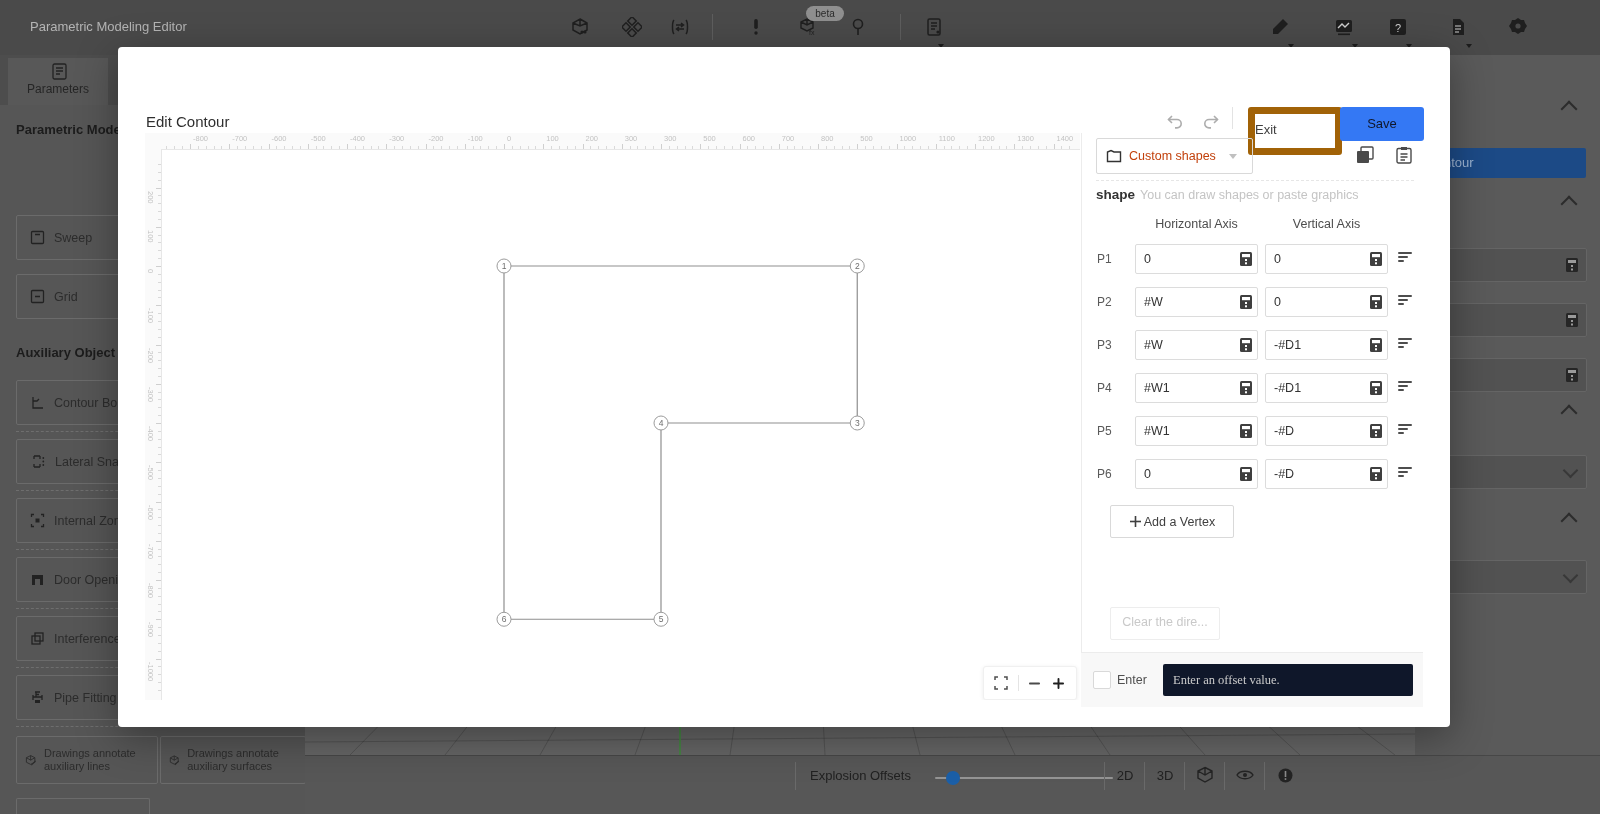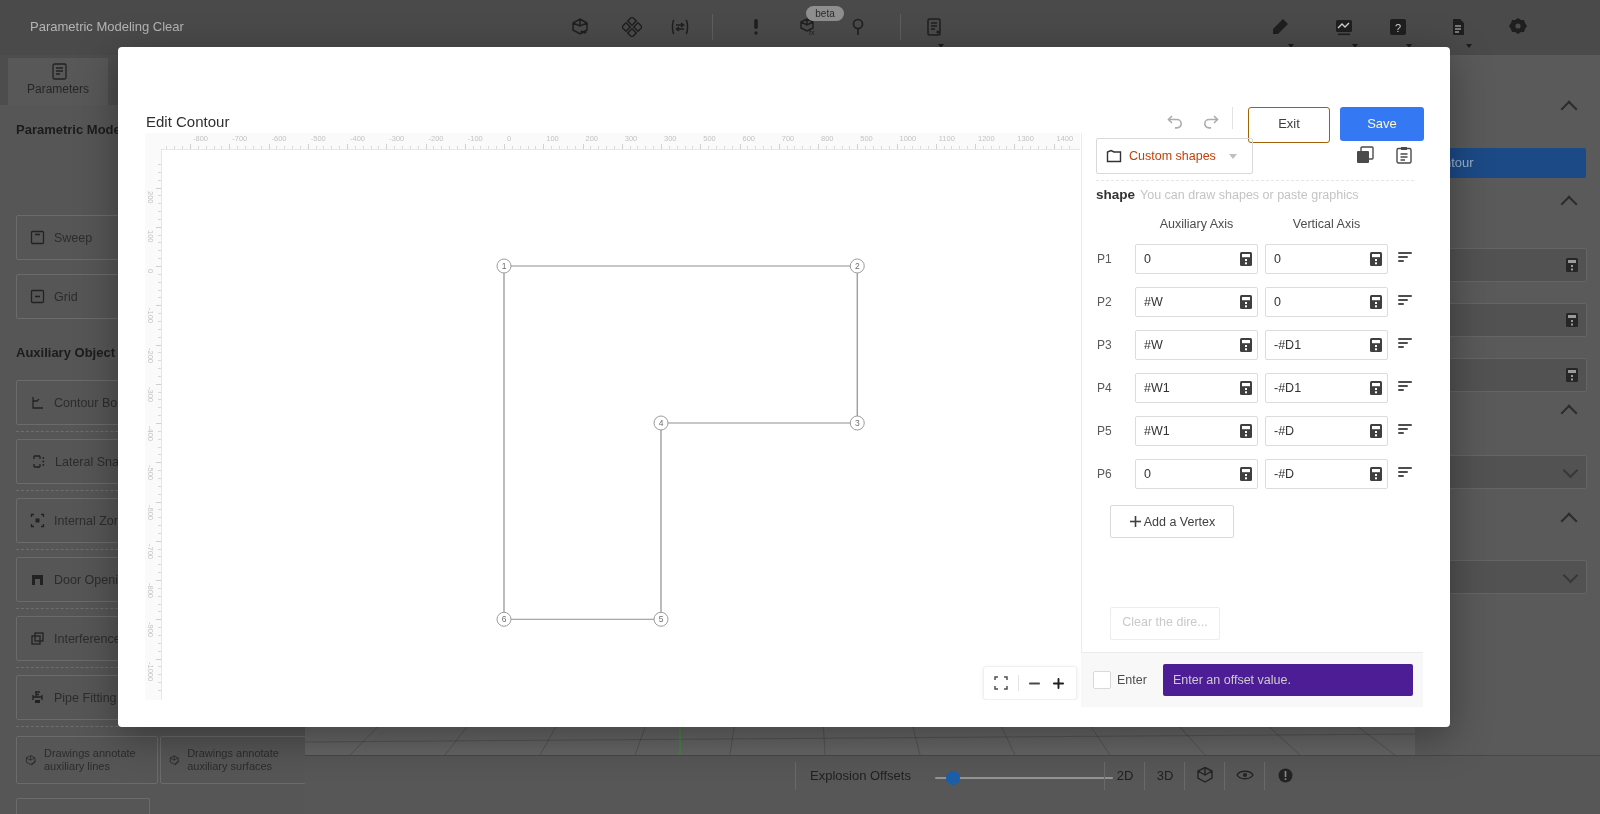--- a/index.html
+++ b/index.html
@@ -33,24 +33,24 @@
   .bgbtn-blue{left:1436px;top:148px;width:150px;height:30px;background:#1c4a86;border-radius:2px;
         color:#9cb3d1;font-size:13px;line-height:30px;padding-left:8px;}
   .bottombar{left:305px;top:755px;width:1295px;height:59px;background:#575757;border-top:1px solid #474747;}
   .bdiv{position:absolute;width:1px;height:28px;top:762px;background:#6a6a6a;}
   .btxt{position:absolute;top:768px;font-size:13px;color:#212121;width:30px;text-align:center;}
   
   .modal{left:118px;top:47px;width:1332px;height:680px;background:#ffffff;border-radius:4px;
          box-shadow:0 10px 40px rgba(0,0,0,0.35);z-index:10;}
   .m-title{left:28px;top:66px;font-size:15px;font-weight:500;color:#2f2f2f;position:absolute;}
   .hicn{position:absolute;width:20px;height:20px;color:#adadad;}
-  .btn-exit{position:absolute;left:1130px;top:60px;width:80px;height:34px;background:#fff;border:1px solid #a16207;
-            border-radius:3px;font-size:13px;color:#3f3f3f;text-align:center;line-height:32px;}
+  .btn-exit{position:absolute;left:1130px;top:60px;width:80px;height:34px;background:#fff;border:7px solid #a16207;
+            border-radius:3px;font-size:13px;color:#3f3f3f;line-height:32px;}
   .btn-save{position:absolute;left:1222px;top:60px;width:84px;height:34px;border-radius:3px;font-size:13px;
-            color:#fef9c3;text-align:center;line-height:34px;}
+            color:#0f172a;text-align:center;line-height:34px;}
   .canvas{position:absolute;left:27px;top:86px;width:935px;height:567px;background:#fff;overflow:hidden;}
   .rcorner{position:absolute;left:0;top:0;width:16px;height:16px;background:#fafafa;border-right:1px solid #e7e7e7;border-bottom:1px solid #e7e7e7;}
   .hruler{position:absolute;left:16px;top:0;width:919px;height:16px;background:#fafafa;border-bottom:1px solid #e7e7e7;}
   .vruler{position:absolute;left:0;top:16px;width:16px;height:551px;background:#fafafa;border-right:1px solid #e7e7e7;}
   .htick{position:absolute;bottom:0;width:1px;height:3px;background:#d9d9d9;}
   .htick.major{height:5px;background:#cfcfcf;}
   .hlab{position:absolute;top:1px;font-size:7.5px;color:#c3c3c3;}
   .vtick{position:absolute;right:0;height:1px;width:3px;background:#d9d9d9;}
   .vtick.major{width:5px;background:#cfcfcf;}
   .vlab{position:absolute;left:1px;writing-mode:vertical-rl;font-size:7.5px;color:#c3c3c3;}
@@ -74,30 +74,30 @@
   .ficn{position:absolute;width:14px;height:12px;}
   .ficn i{display:block;height:2px;background:#4d4d4d;margin-bottom:2px;border-radius:1px;}
   .btn-addv{position:absolute;left:992px;top:458px;width:122px;height:31px;border:1px solid #d9d9d9;border-radius:2px;
             display:flex;align-items:center;justify-content:center;font-size:12.5px;color:#404040;}
   .btn-clear{position:absolute;left:992px;top:560px;width:108px;height:31px;border:1px solid #ededed;border-radius:2px;
             font-size:12.5px;color:#c9c9c9;text-align:center;line-height:29px;}
   .pfooter{position:absolute;left:963px;top:605px;width:342px;height:54px;background:#f8f8f8;border-top:1px solid #ececec;}
   .chk{position:absolute;left:12px;top:18px;width:16px;height:16px;background:#fff;border:1px solid #d9d9d9;border-radius:2px;}
   .pfooter .olbl{position:absolute;left:36px;top:20px;font-size:12.5px;color:#4f4f4f;}
   .pfooter input{position:absolute;left:82px;top:11px;width:250px;height:32px;box-sizing:border-box;border:none;
-        background:#4c1d95;border-radius:2px;font-family:Liberation Sans, sans-serif;font-size:12.5px;color:#888;padding:0 10px;outline:none;}
+        background:#0f172a;border-radius:2px;font-family:Liberation Serif, serif;font-size:12.5px;color:#888;padding:0 10px;outline:none;}
   .pfooter input::placeholder{color:#cccccc;}
 </style>
 </head>
 <body>
 
 <div id="app">
 
   <div class="abs topbar">
-    <div class="abs topbar-title">Parametric Modeling Clear</div>
+    <div class="abs topbar-title">Parametric Modeling Editor</div>
 
     <svg class="abs ticn" style="left:570px" viewBox="0 0 20 20" fill="none" stroke="currentColor" stroke-width="1.5">
         <path d="M10 2 L17 6 V13 L10 17 L3 13 V6 Z M10 2 V9 M3 6 L10 9 L17 6"></path>
         <circle cx="12" cy="15" r="0.8" fill="currentColor"></circle>
         <circle cx="15" cy="15" r="0.8" fill="currentColor"></circle>
       </svg>
     <svg class="abs ticn" style="left:622px" viewBox="0 0 20 20" fill="none" stroke="currentColor" stroke-width="1.5">
         <rect x="7" y="1" width="6" height="6" transform="rotate(45 10 4)"></rect>
         <rect x="1" y="7" width="6" height="6" transform="rotate(45 4 10)"></rect>
         <rect x="13" y="7" width="6" height="6" transform="rotate(45 16 10)"></rect>
@@ -621,21 +621,21 @@
         <rect x="1" y="2.5" width="14" height="14.5" rx="1.5"></rect>
         <rect x="5" y="1" width="6" height="3" fill="#4a4a4a" stroke="none"></rect>
         <path d="M4.5 8 H11.5 M4.5 11 H11.5 M4.5 14 H9"></path>
       </svg>
     <div class="dotsep"></div>
 
     <div class="hint">
       <b>shape</b><span>You can draw shapes or paste graphics</span>
     </div>
 
-    <div class="colhdr" style="left:1017px">Auxiliary Axis</div>
+    <div class="colhdr" style="left:1017px">Horizontal Axis</div>
     <div class="colhdr" style="left:1147px">Vertical Axis</div>
 
     <div class="prow-lbl" style="top:205px">P1</div>
     <div class="inwrap" style="left:1017px;top:197px"><input value="0" style=""><svg class="calc" width="12" height="14" viewBox="0 0 12 14">
           <rect width="12" height="14" rx="1.5" fill="#3f3f3f"></rect>
           <rect x="2" y="2" width="8" height="3.2" fill="#fff"></rect>
           <rect x="5" y="7" width="2" height="2" fill="#fff"></rect>
           <rect x="5" y="10.3" width="2" height="2" fill="#fff"></rect>
         </svg></div>
     <div class="inwrap" style="left:1147px;top:197px"><input value="0" style=""><svg class="calc" width="12" height="14" viewBox="0 0 12 14">

